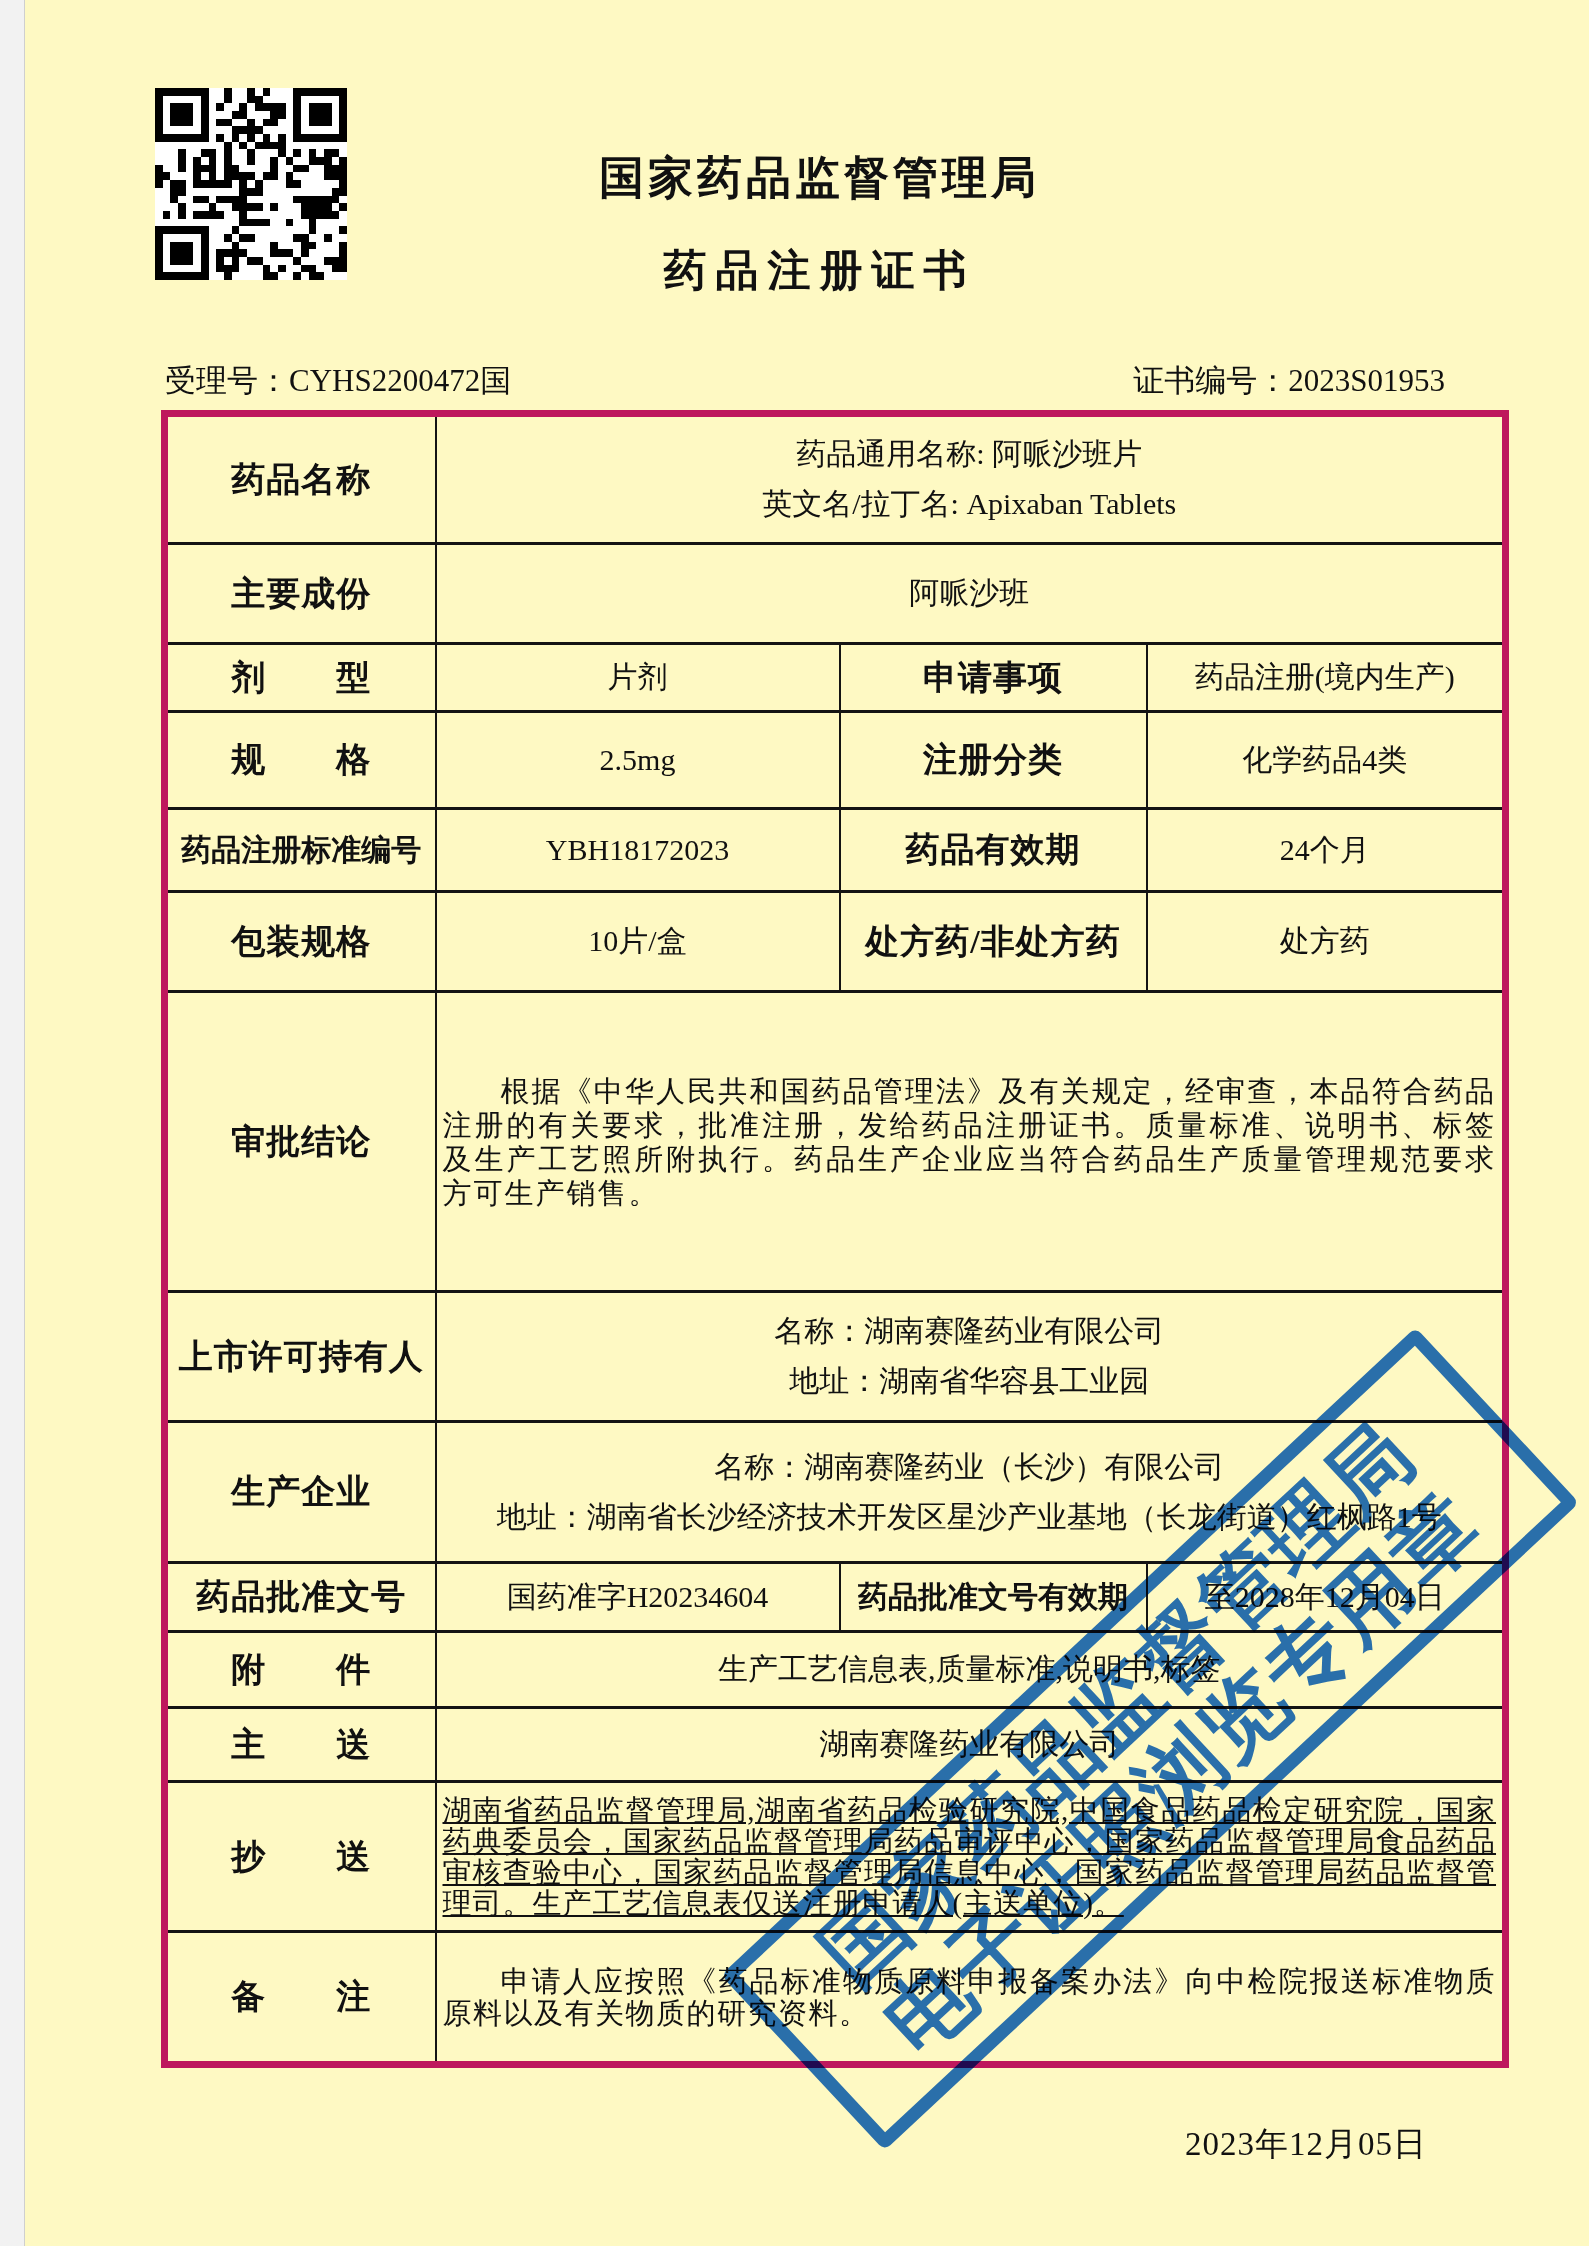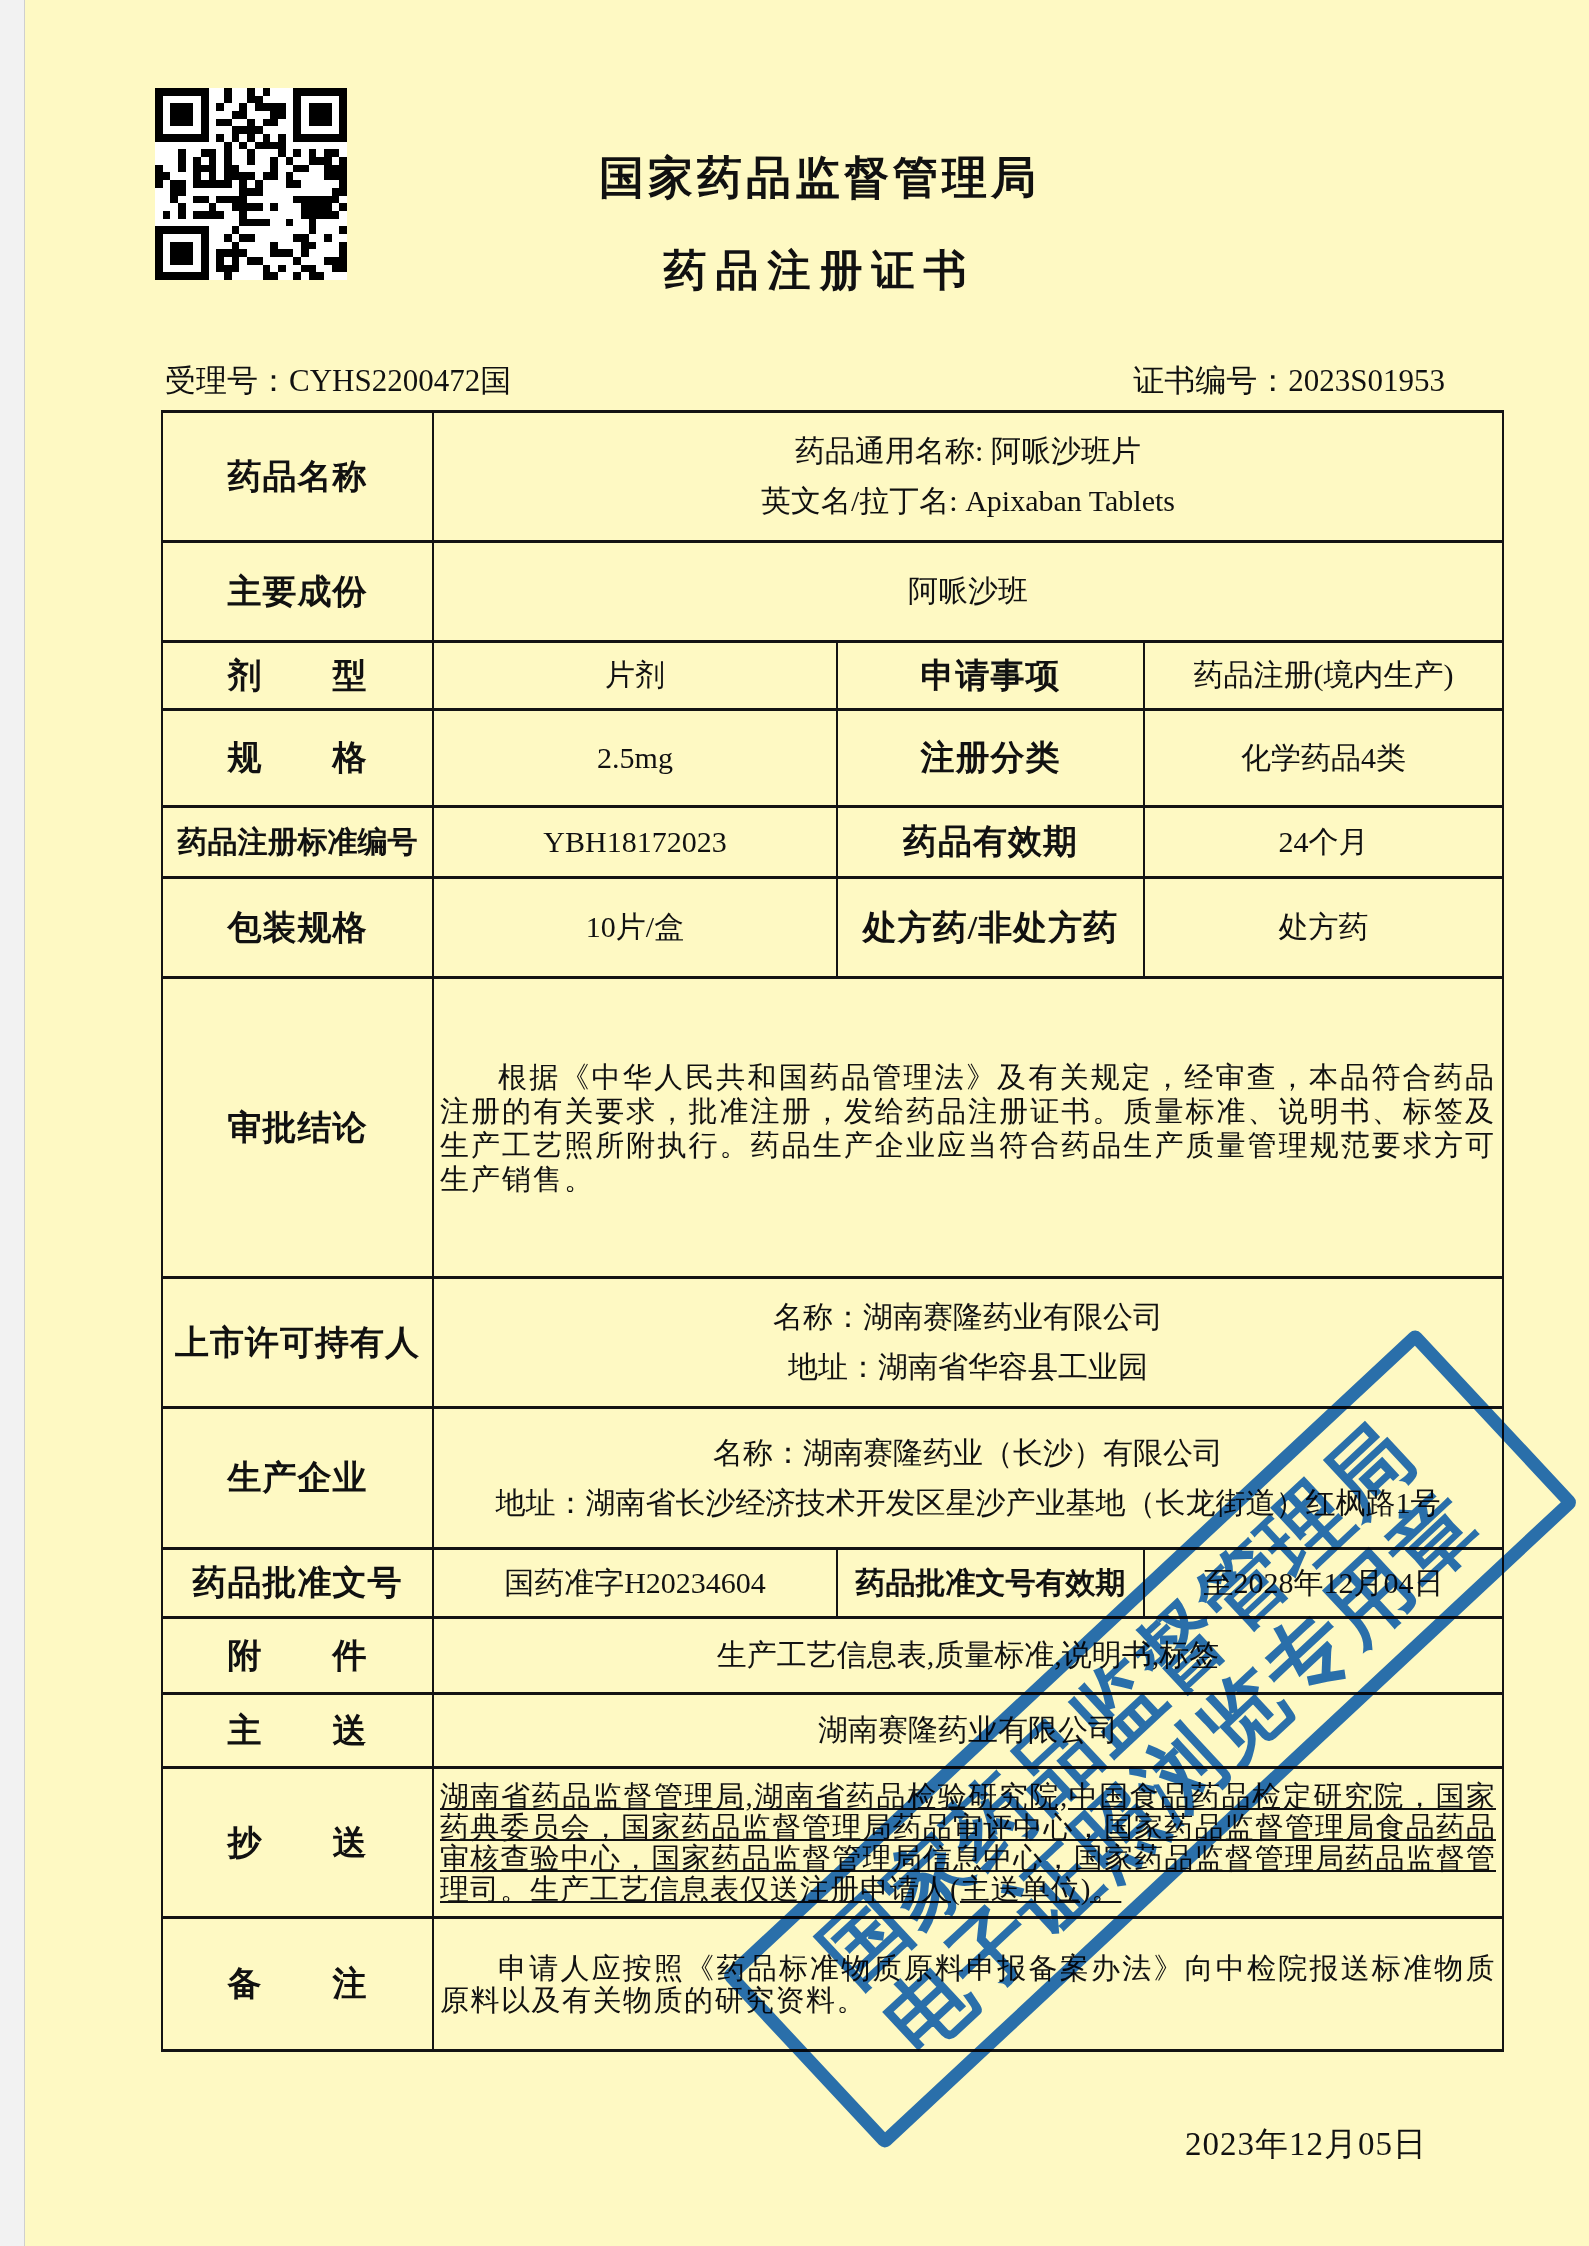--- a/index.html
+++ b/index.html
@@ -17,21 +17,21 @@
   .doc-title{
     position:absolute; left:0; top:242px; width:1589px; text-align:center;
     font-size:43px; font-weight:700; letter-spacing:9px;
   }
   .meta{position:absolute; left:140px; top:360px; width:1280px; font-size:31px;}
   .meta-left{position:absolute; left:0; top:0;}
   .meta-right{position:absolute; right:0; top:0;}
   table.cert{
     position:absolute; left:136px; top:410px; width:1341px;
     border-collapse:collapse; table-layout:fixed;
-    border:2px solid #be185d; font-size:30px;
+    border:7px solid #be185d; font-size:30px;
   }
   table.cert td{
     border:2px solid #141414; border-top-width:3px; border-bottom-width:3px;
     vertical-align:middle; padding:4px 6px; overflow:hidden;
   }
   td.lbl{
     text-align:center; font-weight:700; font-size:34px; letter-spacing:1px;
     padding:4px 2px;
   }
   td.lbl.small{font-size:30px; letter-spacing:0;}
@@ -299,21 +299,21 @@
         <td class="val">片剂</td>
         <td class="lbl">申请事项</td>
         <td class="val">药品注册(境内生产)</td>
       </tr>
       <tr style="height:97px">
         <td class="lbl">规　　格</td>
         <td class="val">2.5mg</td>
         <td class="lbl">注册分类</td>
         <td class="val">化学药品4类</td>
       </tr>
-      <tr style="height:71px">
+      <tr style="height:83px">
         <td class="lbl small">药品注册标准编号</td>
         <td class="val">YBH18172023</td>
         <td class="lbl">药品有效期</td>
         <td class="val">24个月</td>
       </tr>
       <tr style="height:100px">
         <td class="lbl">包装规格</td>
         <td class="val">10片/盒</td>
         <td class="lbl">处方药/非处方药</td>
         <td class="val">处方药</td>

